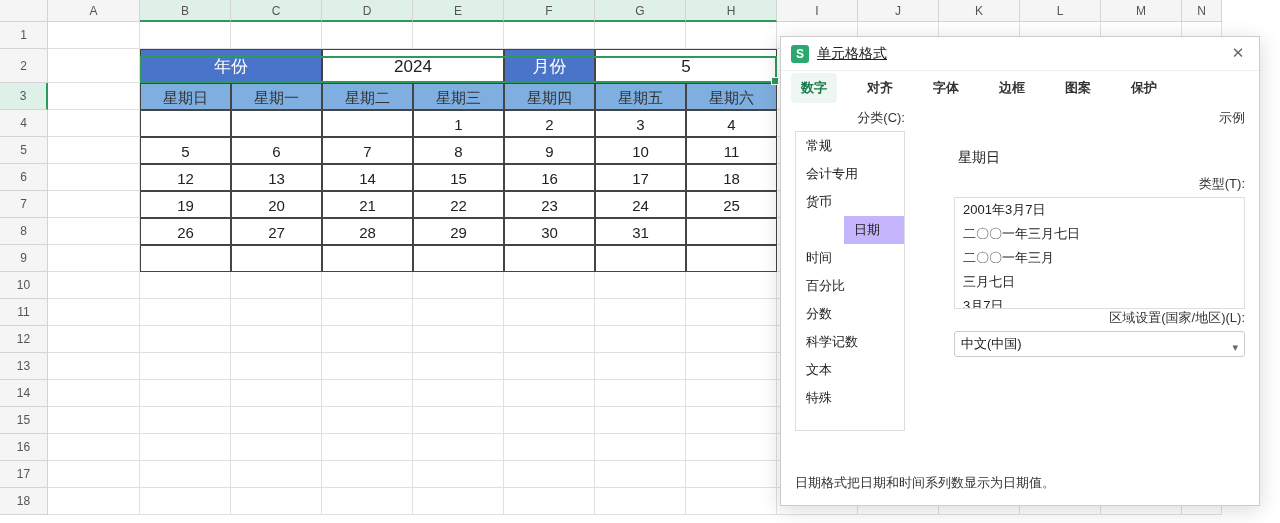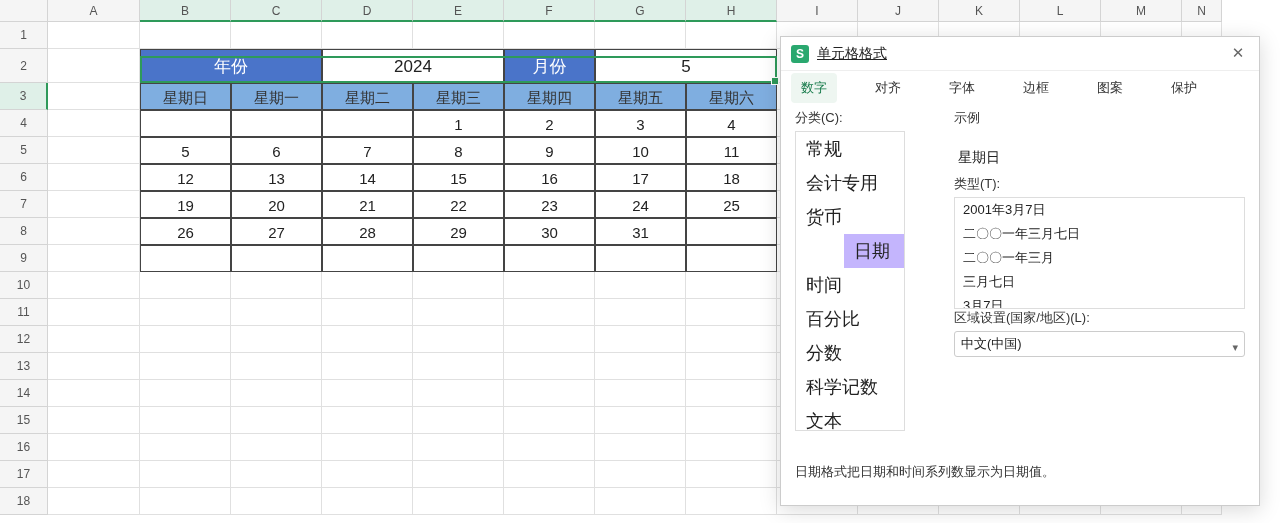--- a/index.html
+++ b/index.html
@@ -158,23 +158,24 @@
   .dlg-title .t { flex: 1; font-size: 14px; text-decoration: underline; }
   .dlg-title .close {
     width: 22px; height: 22px;
     text-align: center; line-height: 20px;
     cursor: pointer; color: #666;
     font-size: 15px;
   }
   .tabs {
     display: flex;
     padding: 0 10px;
-    gap: 28px;
+    gap: 20px;
     height: 34px;
     align-items: center;
+    font-weight: bold;
   }
   .tab {
     padding: 6px 10px;
     font-size: 13px;
     color: #333;
     cursor: pointer;
     border-radius: 4px;
   }
   .tab.active {
     background: #eef6f1;
@@ -183,30 +184,31 @@
   .dlg-body {
     display: flex;
     padding: 4px 14px 8px 14px;
     gap: 18px;
   }
   .left-pane { width: 110px; }
   .left-pane .lbl, .right-pane .lbl {
     font-size: 13px;
     color: #333;
     margin-bottom: 4px;
+    text-align: right;
   }
   .cat-list {
     border: 1px solid #ddd;
     height: 300px;
     overflow-y: auto;
     background: #fff;
   }
   .cat-item {
     padding: 5px 10px;
-    font-size: 18px;
+    font-size: 13px;
     cursor: pointer;
   }
   .cat-item.selected {
     background: #c4b5fd;
     margin-left: 48px;
   }
   .right-pane { flex: 1; padding-left: 31px; }
   .example-box {
     height: 44px;
     padding: 18px 4px 4px 4px;
@@ -246,21 +248,21 @@
   .locale-sel::after {
     content: "▾";
     position: absolute;
     right: 6px; top: 3px;
     color: #666;
     font-size: 11px;
   }
   .desc {
     position: absolute;
     left: 14px;
-    bottom: 24px;
+    bottom: 13px;
     font-size: 13px;
     color: #333;
   }
 </style>
 </head>
 <body>
 
 <div class="app">
 
   <div class="sheet">

